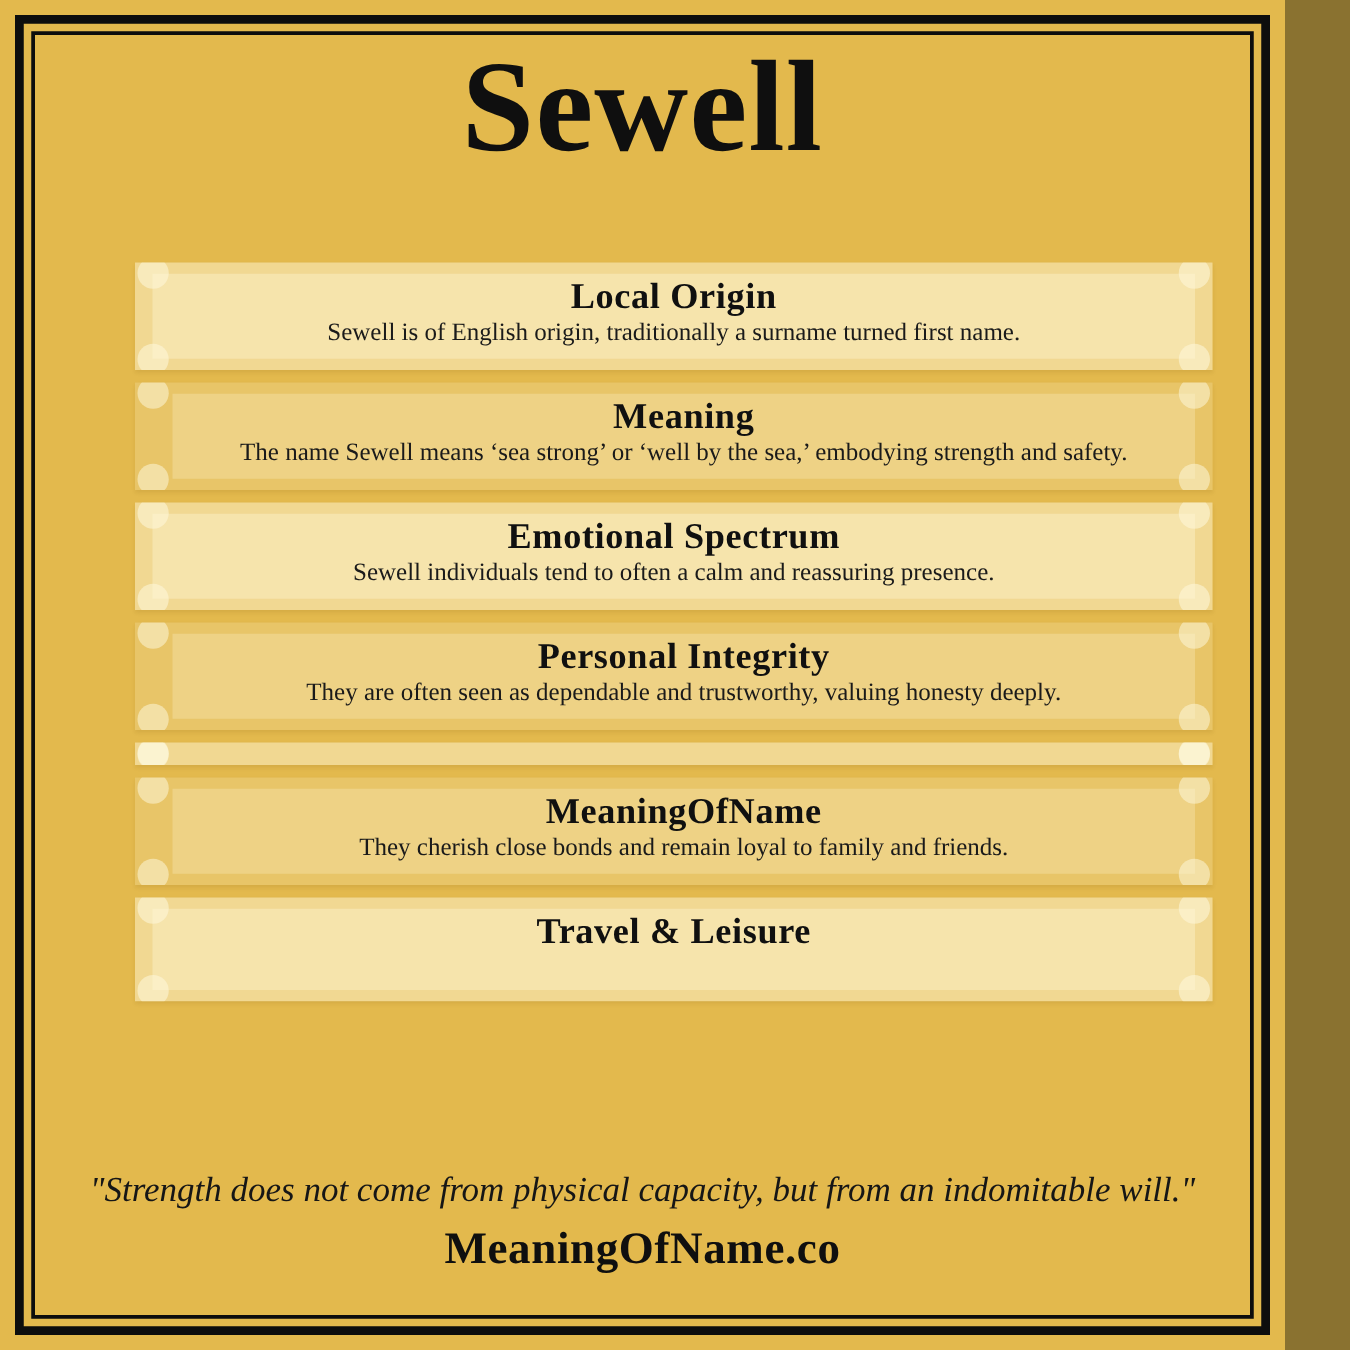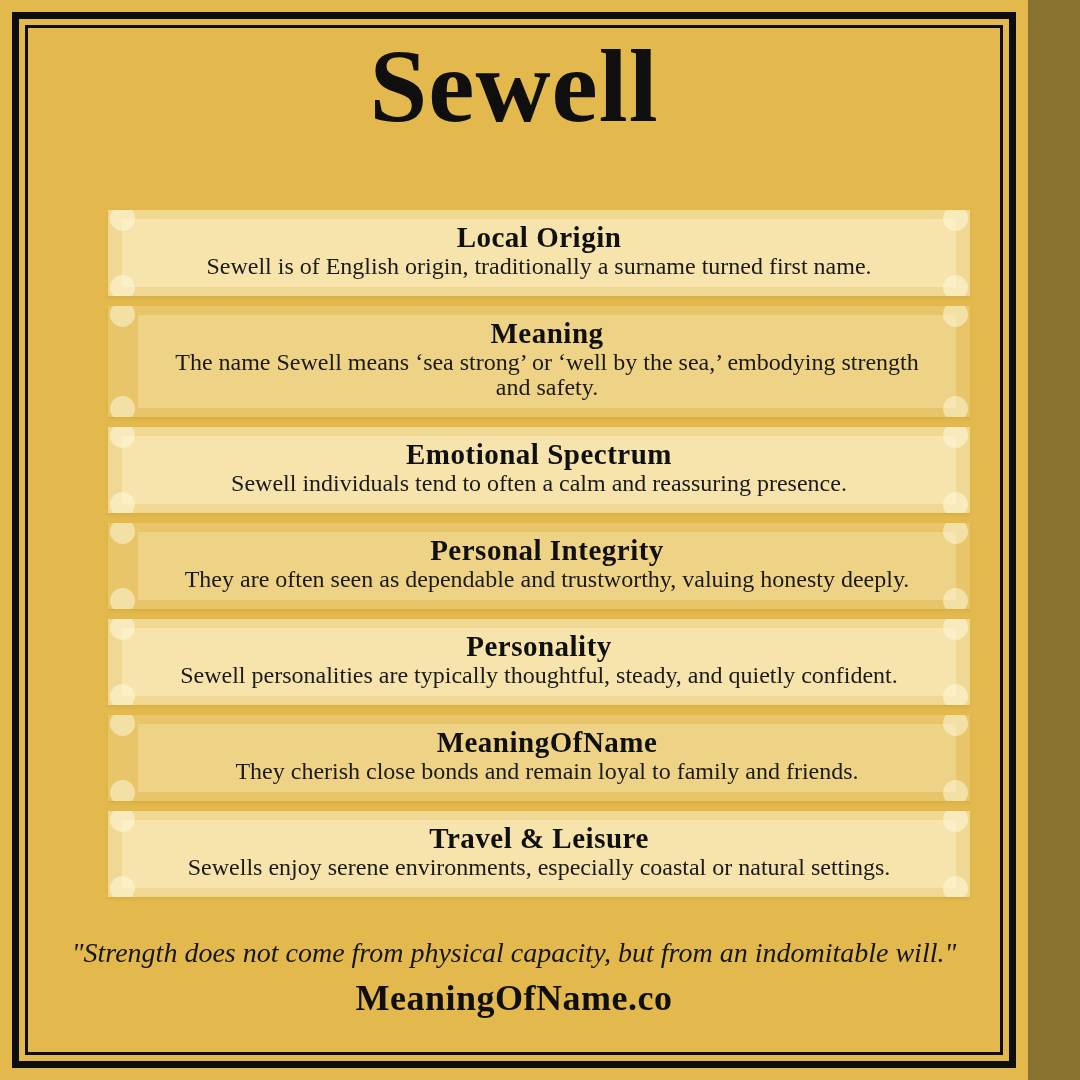--- a/index.html
+++ b/index.html
@@ -71,21 +71,21 @@
     margin: 0;
     font-size: 29px;
     line-height: 33px;
     font-weight: bold;
     color: #101010;
     letter-spacing: 0.5px;
   }
   .card p {
     margin: 0 auto;
     max-width: 790px;
-    font-size: 24px;
+    font-size: 20px;
     line-height: 25px;
     color: #1a1a1a;
   }
   .pin {
     position: absolute;
     width: 25px;
     height: 25px;
     border-radius: 50%;
     background: rgba(255, 252, 233, 0.48);
     pointer-events: none;
@@ -173,45 +173,40 @@
         <h2>Personal Integrity</h2>
         <p>They are often seen as dependable and trustworthy, valuing honesty deeply.</p>
       </div>
     </section>
 
     <section class="card opaque">
       <span class="pin tl"></span>
       <span class="pin tr"></span>
       <span class="pin bl"></span>
       <span class="pin br"></span>
-      <div class="card-inner">
-        <h2>Personality</h2>
-        <p>Sewell personalities are typically thoughtful, steady, and quietly confident.</p>
-      </div>
     </section>
 
     <section class="card sheer">
       <span class="pin tl"></span>
       <span class="pin tr"></span>
       <span class="pin bl"></span>
       <span class="pin br"></span>
       <div class="card-inner">
         <h2>MeaningOfName</h2>
         <p>They cherish close bonds and remain loyal to family and friends.</p>
       </div>
     </section>
 
     <section class="card opaque">
       <span class="pin tl"></span>
       <span class="pin tr"></span>
       <span class="pin bl"></span>
       <span class="pin br"></span>
       <div class="card-inner">
         <h2>Travel &amp; Leisure</h2>
-        <p>Sewells enjoy serene environments, especially coastal or natural settings.</p>
       </div>
     </section>
 
   </div>
 
   <p class="quote">"Strength does not come from physical capacity, but from an indomitable will."</p>
   <p class="brand">MeaningOfName.co</p>
 </div>
 
 </body></html>

